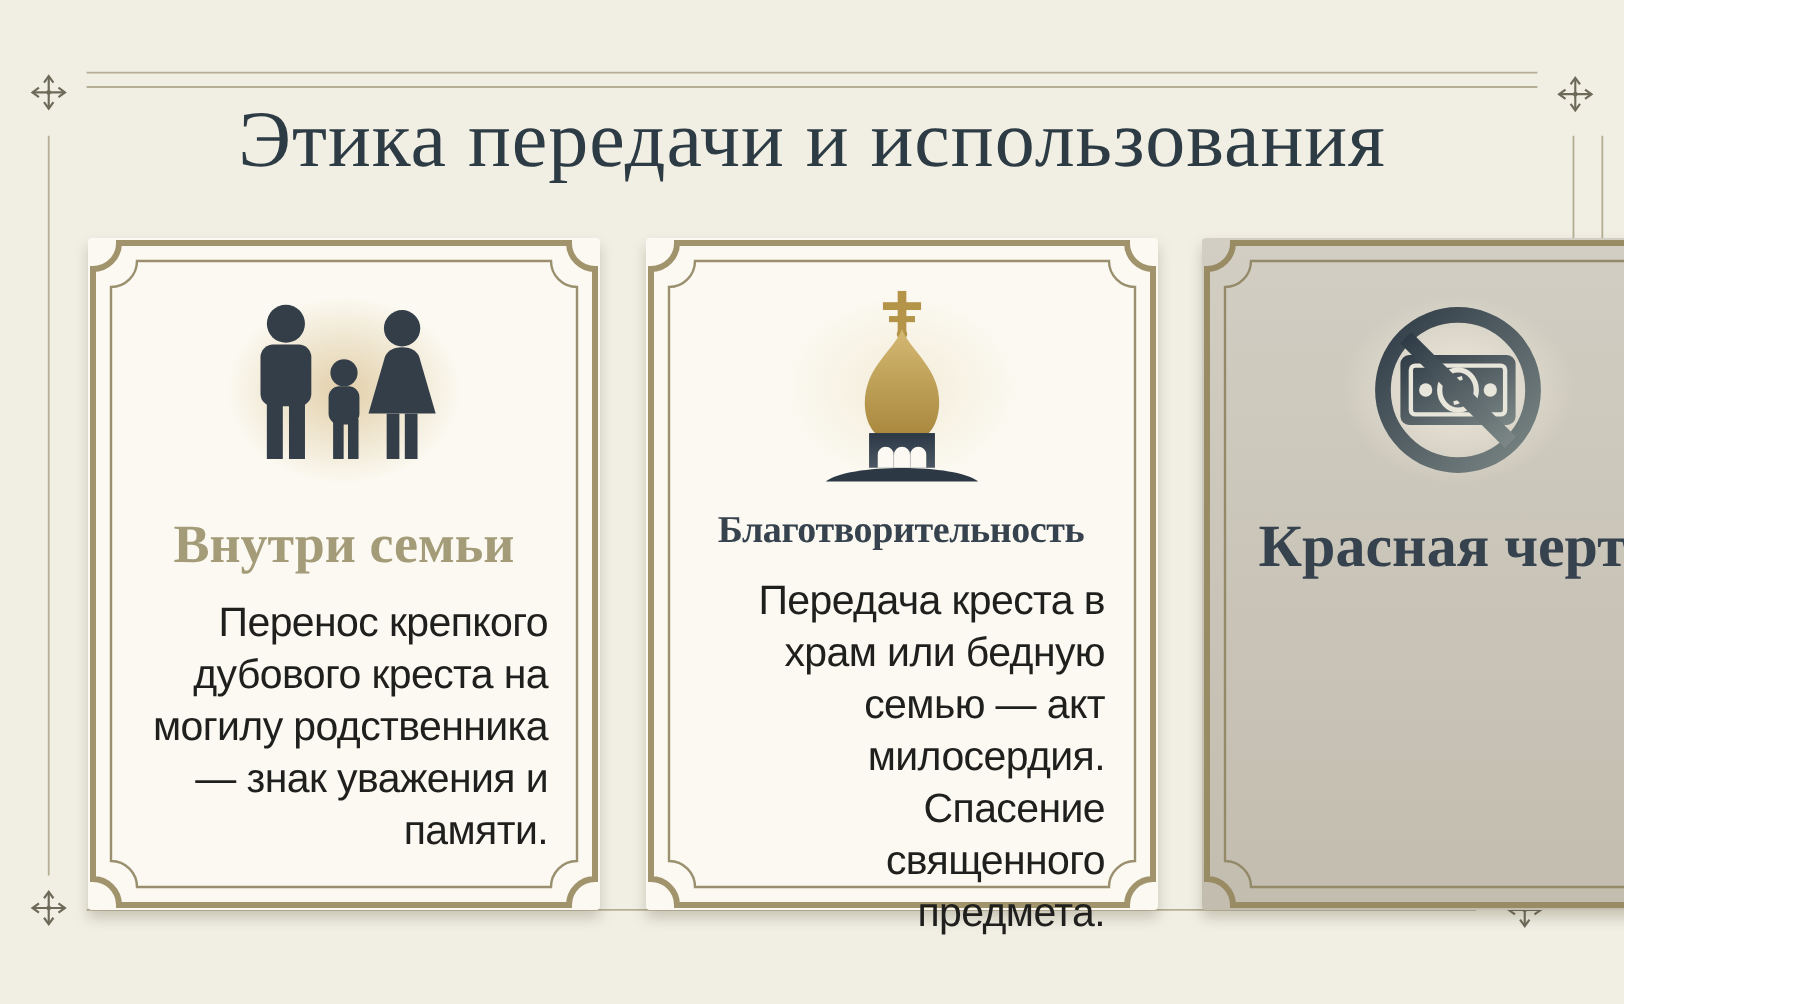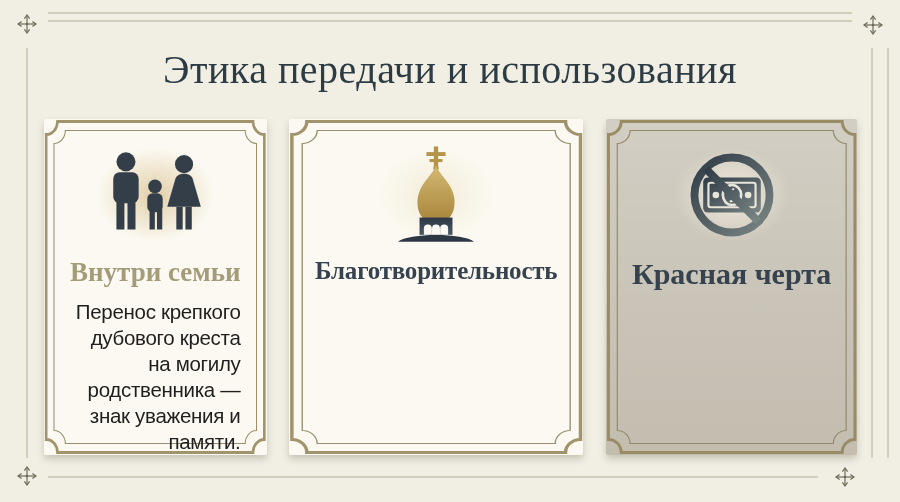--- a/index.html
+++ b/index.html
@@ -1,17 +1,17 @@
 <!DOCTYPE html>
 <html lang="ru"><head>
 <meta charset="utf-8">
 <style>
   html,body{margin:0;padding:0;}
   .stage{
-    position:relative;width:900px;height:502px;
+    position:relative;width:812px;height:502px;
     background:#f1efe4;
     font-family:"Liberation Sans","DejaVu Sans",sans-serif;
     overflow:hidden;
   }
   
   .decor{position:absolute;inset:0;width:100%;height:100%;pointer-events:none;}
   
   .page-title{
     position:absolute;top:46px;left:0;width:100%;
     text-align:center;
@@ -48,21 +48,21 @@
   .halo.light{background:radial-gradient(closest-side,rgba(248,243,228,.8),rgba(248,243,228,0) 78%);}
   .halo.faint{background:radial-gradient(closest-side,rgba(228,212,170,.35),rgba(228,212,170,0) 78%);}
   .icon-wrap svg{position:relative;}
   .card-title{
     margin-top:12px;
     font-family:"Liberation Serif","DejaVu Serif",serif;
     font-weight:700;text-align:center;white-space:nowrap;
     color:#36434e;
   }
   .card-title.t1{font-size:27px;color:#a49c79;}
-  .card-title.t2{font-size:25px;letter-spacing:-.2px;}
+  .card-title.t2{font-size:19px;letter-spacing:-.2px;}
   .card-title.t3{font-size:30px;}
   .card-body{
     margin-top:11px;width:100%;
     font-size:20.5px;line-height:26px;color:#1f1f1d;
     text-align:right;letter-spacing:-.3px;
   }
   .card-body b{font-weight:700;}
 </style>
 </head>
 <body>
@@ -156,20 +156,21 @@
             </g>
             <path d="M60,22 C57,31 45,40 40.5,53 C36.5,64.5 39,77 45,82.5 C50,86.5 70,86.5 75,82.5 C81,77 83.5,64.5 79.5,53 C75,40 63,31 60,22 Z" fill="url(#domeG)"></path>
             <rect x="41" y="82" width="38" height="20" fill="url(#drumG)"></rect>
             <path d="M46,102 v-7.5 a4.6,4.6 0 0 1 9.2,0 v7.5 z" fill="#fbf9f1"></path>
             <path d="M55.4,102 v-7.5 a4.6,4.6 0 0 1 9.2,0 v7.5 z" fill="#fbf9f1"></path>
             <path d="M64.8,102 v-7.5 a4.6,4.6 0 0 1 9.2,0 v7.5 z" fill="#fbf9f1"></path>
             <path d="M16,110 C28,99.5 92,99.5 104,110 Z" fill="#2c3945"></path>
           </svg>
         </div>
         <div class="card-title t2">Благотворительность</div>
+        <div class="card-body">Передача креста в храм или бедную семью — акт милосердия. Спасение священного предмета.</div>
       </div>
     </div>
 
     <div class="card dark">
       <svg class="frame" viewBox="0 0 256 336" preserveAspectRatio="none">
         <path d="M15.5,2.5 H240.5 A13,13 0 0 0 253.5,15.5 V320.5 A13,13 0 0 0 240.5,333.5 H15.5 A13,13 0 0 0 2.5,320.5 V15.5 A13,13 0 0 0 15.5,2.5 Z" fill="none" stroke="#998c64" stroke-width="3"></path>
         <path d="M24.5,11.5 H231.5 A13,13 0 0 0 244.5,24.5 V311.5 A13,13 0 0 0 231.5,324.5 H24.5 A13,13 0 0 0 11.5,311.5 V24.5 A13,13 0 0 0 24.5,11.5 Z" fill="none" stroke="#948a6a" stroke-width="1.2"></path>
       </svg>
       <div class="card-content">
         <div class="icon-wrap">

